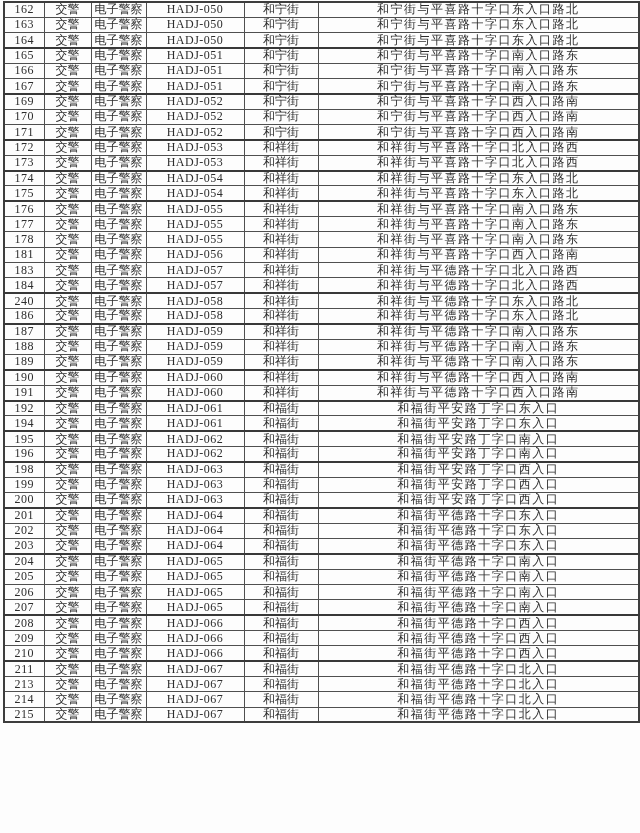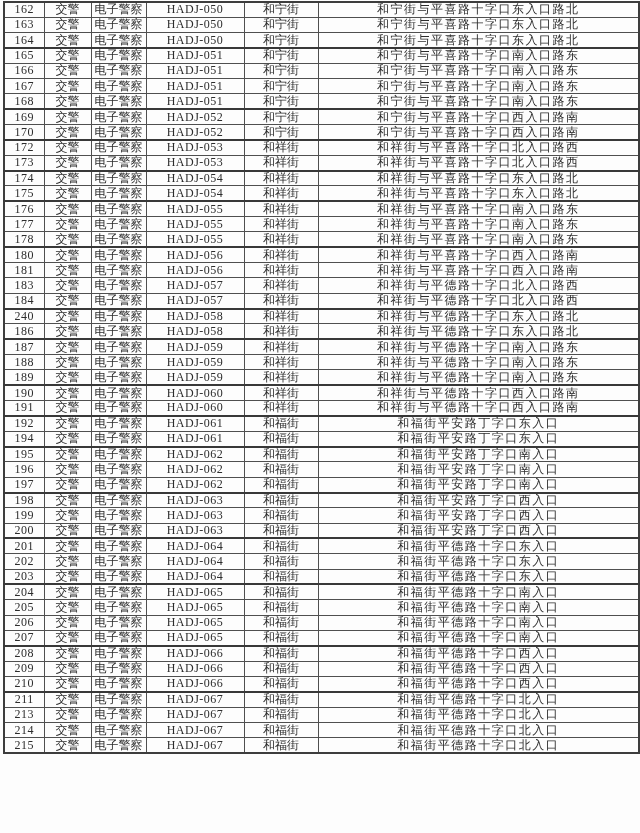--- a/index.html
+++ b/index.html
@@ -122,47 +122,47 @@
 
         <tr>
           <td class="cell-no">167</td>
           <td class="cell-dept">交警</td>
           <td class="cell-type">电子警察</td>
           <td class="cell-code">HADJ-051</td>
           <td class="cell-street">和宁街</td>
           <td class="cell-loc">和宁街与平喜路十字口南入口路东</td>
         </tr>
 
-        <tr>
-          <td class="cell-no">168</td>
-          <td class="cell-dept">交警</td>
-          <td class="cell-type">电子警察</td>
-          <td class="cell-code">HADJ-051</td>
-          <td class="cell-street">和宁街</td>
-          <td class="cell-loc">和宁街与平喜路十字口南入口路东</td>
-        </tr>
 
         <tr class="group-start">
           <td class="cell-no">169</td>
           <td class="cell-dept">交警</td>
           <td class="cell-type">电子警察</td>
           <td class="cell-code">HADJ-052</td>
           <td class="cell-street">和宁街</td>
           <td class="cell-loc">和宁街与平喜路十字口西入口路南</td>
         </tr>
 
         <tr>
           <td class="cell-no">170</td>
           <td class="cell-dept">交警</td>
           <td class="cell-type">电子警察</td>
           <td class="cell-code">HADJ-052</td>
           <td class="cell-street">和宁街</td>
           <td class="cell-loc">和宁街与平喜路十字口西入口路南</td>
         </tr>
 
+        <tr>
+          <td class="cell-no">171</td>
+          <td class="cell-dept">交警</td>
+          <td class="cell-type">电子警察</td>
+          <td class="cell-code">HADJ-052</td>
+          <td class="cell-street">和宁街</td>
+          <td class="cell-loc">和宁街与平喜路十字口西入口路南</td>
+        </tr>
 
         <tr class="group-start">
           <td class="cell-no">172</td>
           <td class="cell-dept">交警</td>
           <td class="cell-type">电子警察</td>
           <td class="cell-code">HADJ-053</td>
           <td class="cell-street">和祥街</td>
           <td class="cell-loc">和祥街与平喜路十字口北入口路西</td>
         </tr>
 
@@ -214,38 +214,30 @@
         <tr>
           <td class="cell-no">178</td>
           <td class="cell-dept">交警</td>
           <td class="cell-type">电子警察</td>
           <td class="cell-code">HADJ-055</td>
           <td class="cell-street">和祥街</td>
           <td class="cell-loc">和祥街与平喜路十字口南入口路东</td>
         </tr>
 
 
-        <tr class="group-start">
-          <td class="cell-no">180</td>
+
+        <tr>
+          <td class="cell-no">181</td>
           <td class="cell-dept">交警</td>
           <td class="cell-type">电子警察</td>
           <td class="cell-code">HADJ-056</td>
           <td class="cell-street">和祥街</td>
           <td class="cell-loc">和祥街与平喜路十字口西入口路南</td>
         </tr>
 
-        <tr>
-          <td class="cell-no">181</td>
-          <td class="cell-dept">交警</td>
-          <td class="cell-type">电子警察</td>
-          <td class="cell-code">HADJ-056</td>
-          <td class="cell-street">和祥街</td>
-          <td class="cell-loc">和祥街与平喜路十字口西入口路南</td>
-        </tr>
-
 
         <tr>
           <td class="cell-no">183</td>
           <td class="cell-dept">交警</td>
           <td class="cell-type">电子警察</td>
           <td class="cell-code">HADJ-057</td>
           <td class="cell-street">和祥街</td>
           <td class="cell-loc">和祥街与平德路十字口北入口路西</td>
         </tr>
 
@@ -351,28 +343,20 @@
 
         <tr>
           <td class="cell-no">196</td>
           <td class="cell-dept">交警</td>
           <td class="cell-type">电子警察</td>
           <td class="cell-code">HADJ-062</td>
           <td class="cell-street">和福街</td>
           <td class="cell-loc">和福街平安路丁字口南入口</td>
         </tr>
 
-        <tr>
-          <td class="cell-no">197</td>
-          <td class="cell-dept">交警</td>
-          <td class="cell-type">电子警察</td>
-          <td class="cell-code">HADJ-062</td>
-          <td class="cell-street">和福街</td>
-          <td class="cell-loc">和福街平安路丁字口南入口</td>
-        </tr>
 
         <tr class="group-start">
           <td class="cell-no">198</td>
           <td class="cell-dept">交警</td>
           <td class="cell-type">电子警察</td>
           <td class="cell-code">HADJ-063</td>
           <td class="cell-street">和福街</td>
           <td class="cell-loc">和福街平安路丁字口西入口</td>
         </tr>
 

